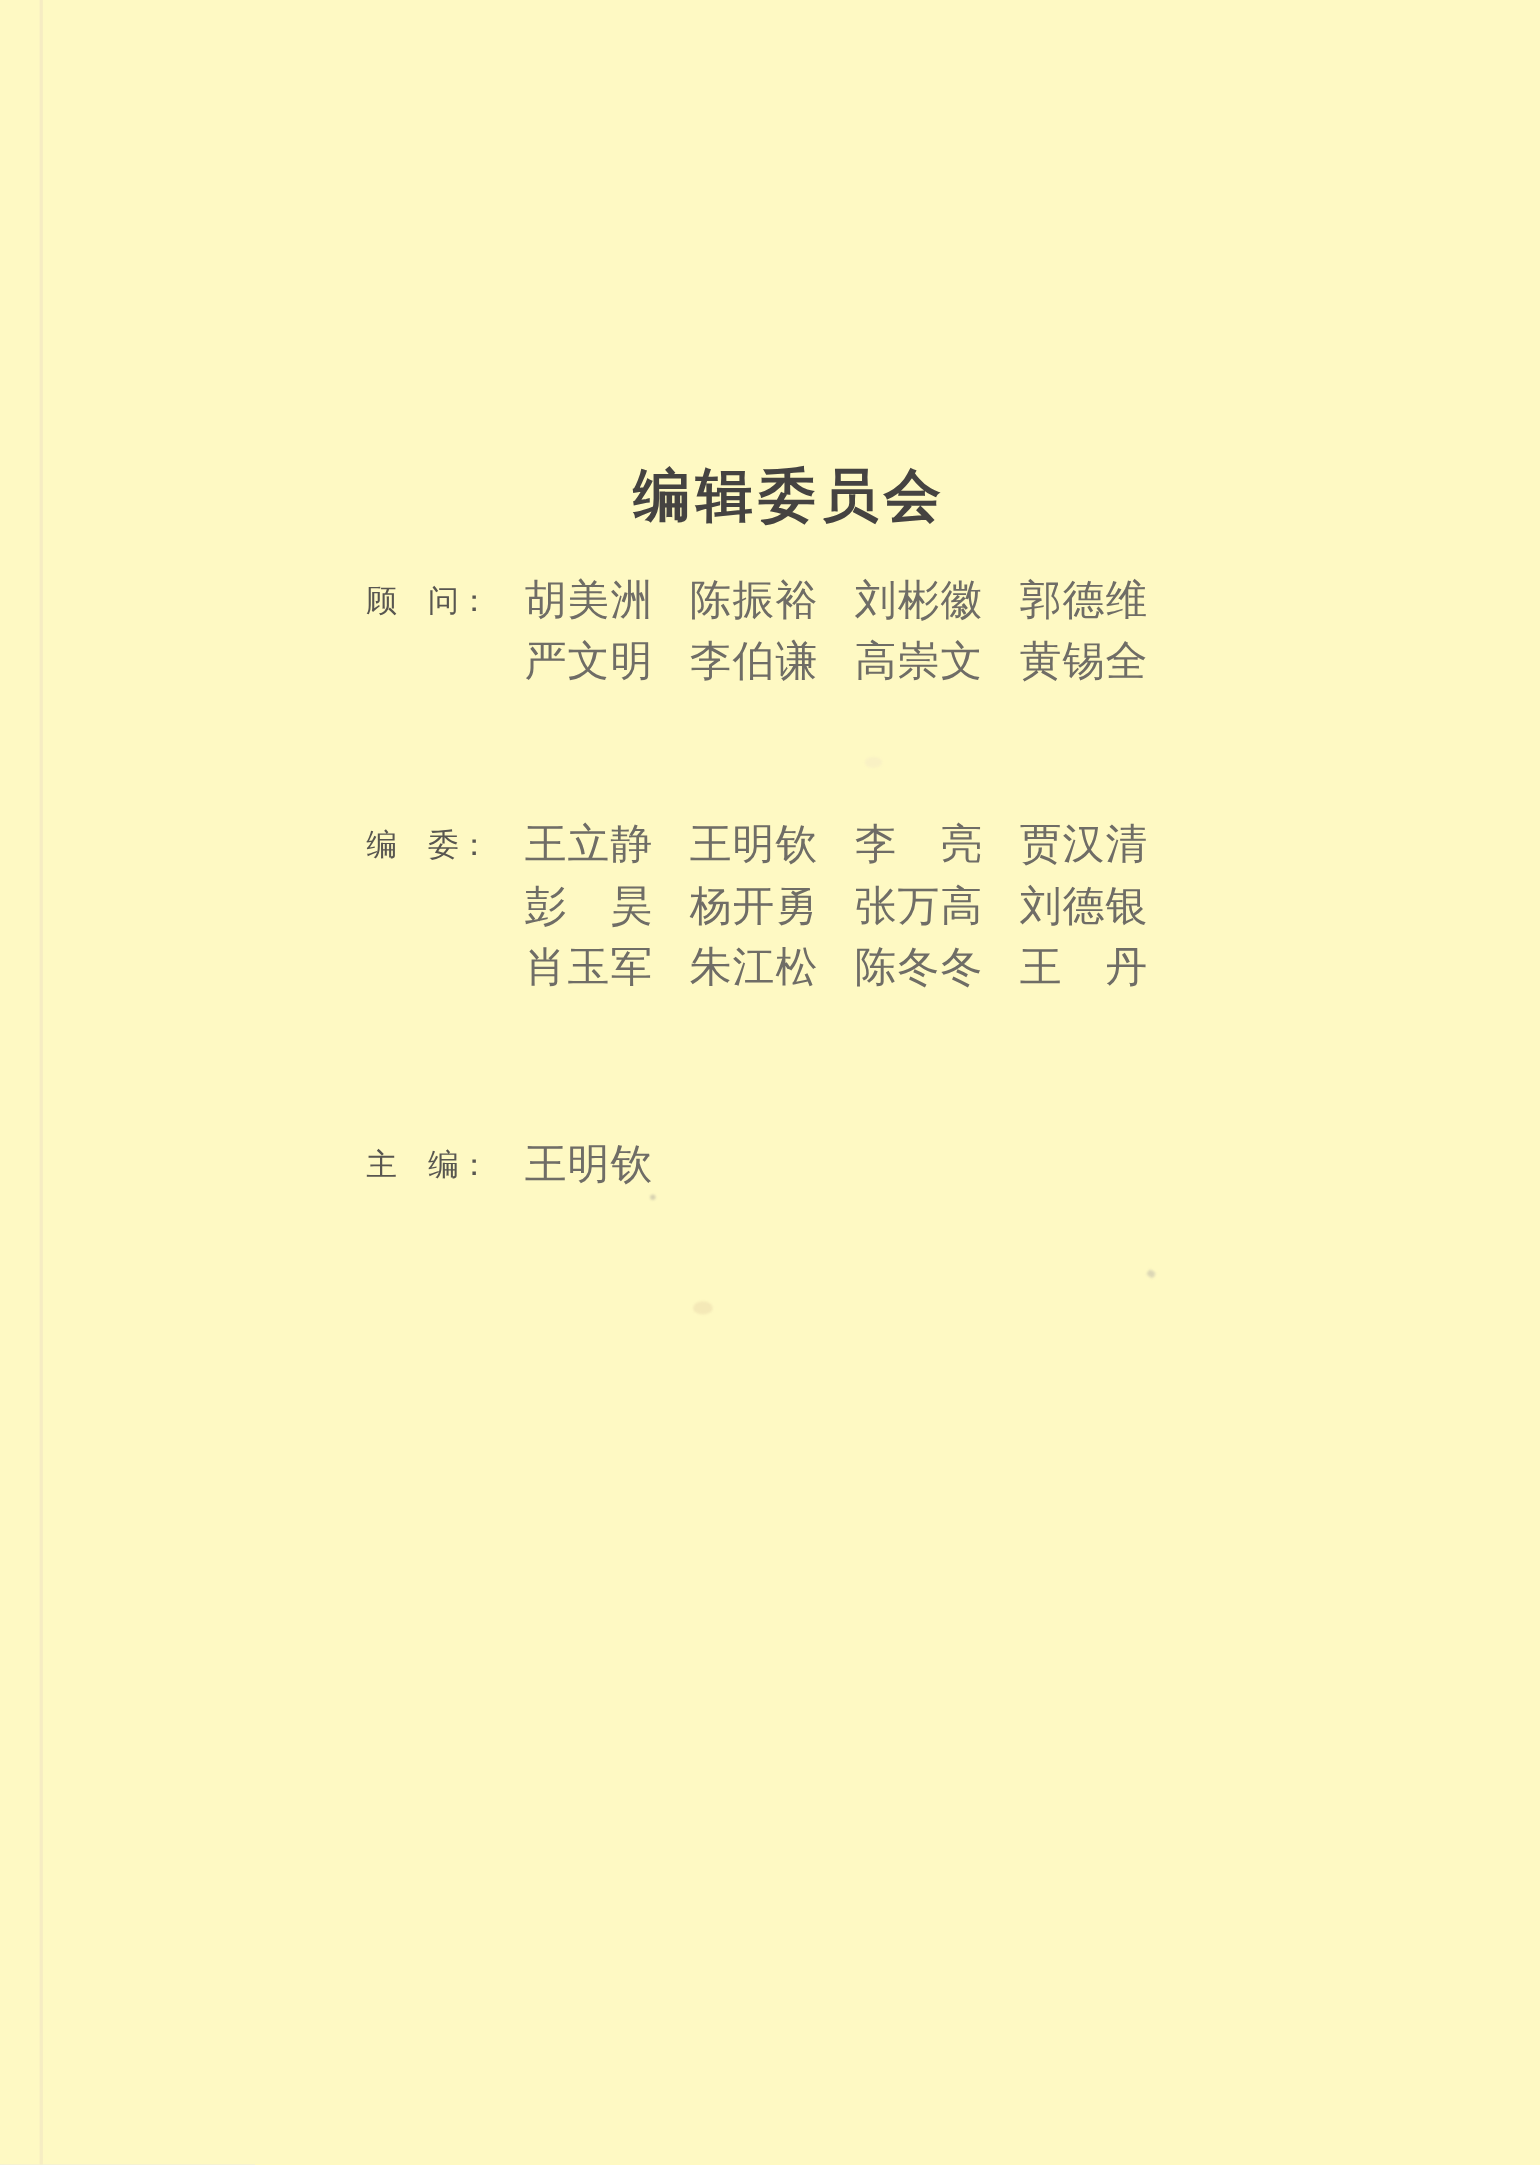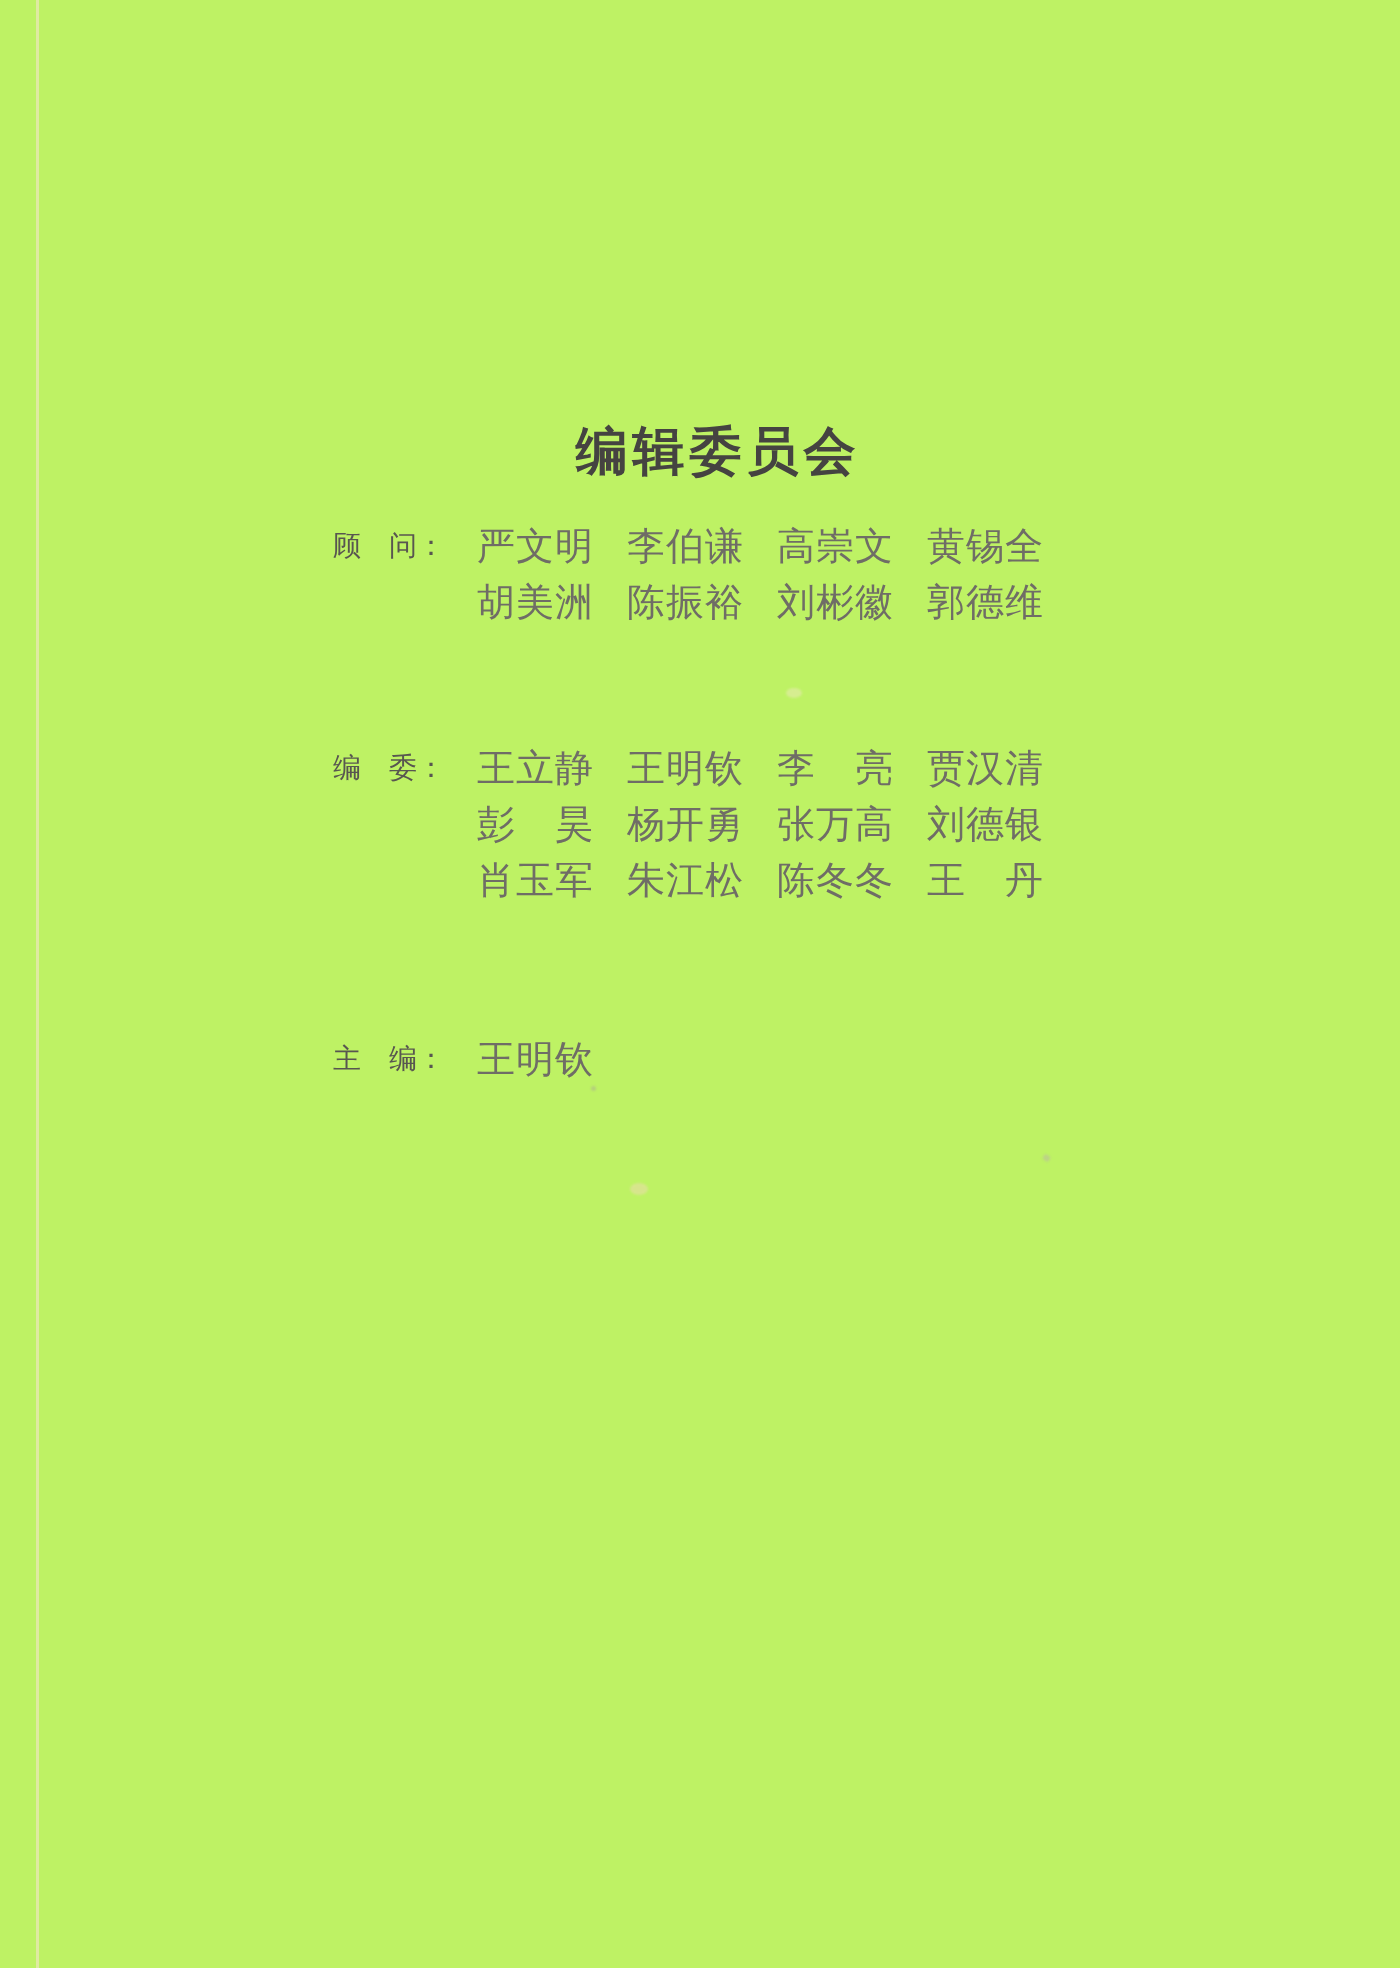--- a/index.html
+++ b/index.html
@@ -1,20 +1,20 @@
 <!DOCTYPE html>
 <html><head>
 <meta charset="utf-8">
 <style>
   html,body{margin:0;padding:0;background:#e8e8e8;}
   .page{
     position:relative;
     width:1400px;height:1968px;
     margin:0 auto;
-    background:#bef264;
+    background:#fef9c3;
     overflow:hidden;
     font-family:"Liberation Serif", serif;
   }
   
   .edge-line{
     position:absolute;left:36px;top:0;bottom:0;width:3px;
     background:#f2e6c3;opacity:.65;filter:blur(.6px);
   }
   .title{
     position:absolute;top:389px;left:0;width:100%;
@@ -57,30 +57,30 @@
 <div class="page">
 
   <div class="edge-line"></div>
 
   <h1 class="title">编辑委员会</h1>
 
   <section class="block" style="top:518px">
     <div class="label">顾　问：</div>
     <div class="names">
       <div class="row">
+        <span class="name">胡美洲</span>
+        <span class="name">陈振裕</span>
+        <span class="name">刘彬徽</span>
+        <span class="name">郭德维</span>
+      </div>
+      <div class="row">
         <span class="name">严文明</span>
         <span class="name">李伯谦</span>
         <span class="name">高崇文</span>
         <span class="name">黄锡全</span>
-      </div>
-      <div class="row">
-        <span class="name">胡美洲</span>
-        <span class="name">陈振裕</span>
-        <span class="name">刘彬徽</span>
-        <span class="name">郭德维</span>
       </div>
     </div>
   </section>
 
   <section class="block" style="top:740px">
     <div class="label">编　委：</div>
     <div class="names">
       <div class="row">
         <span class="name">王立静</span>
         <span class="name">王明钦</span>

